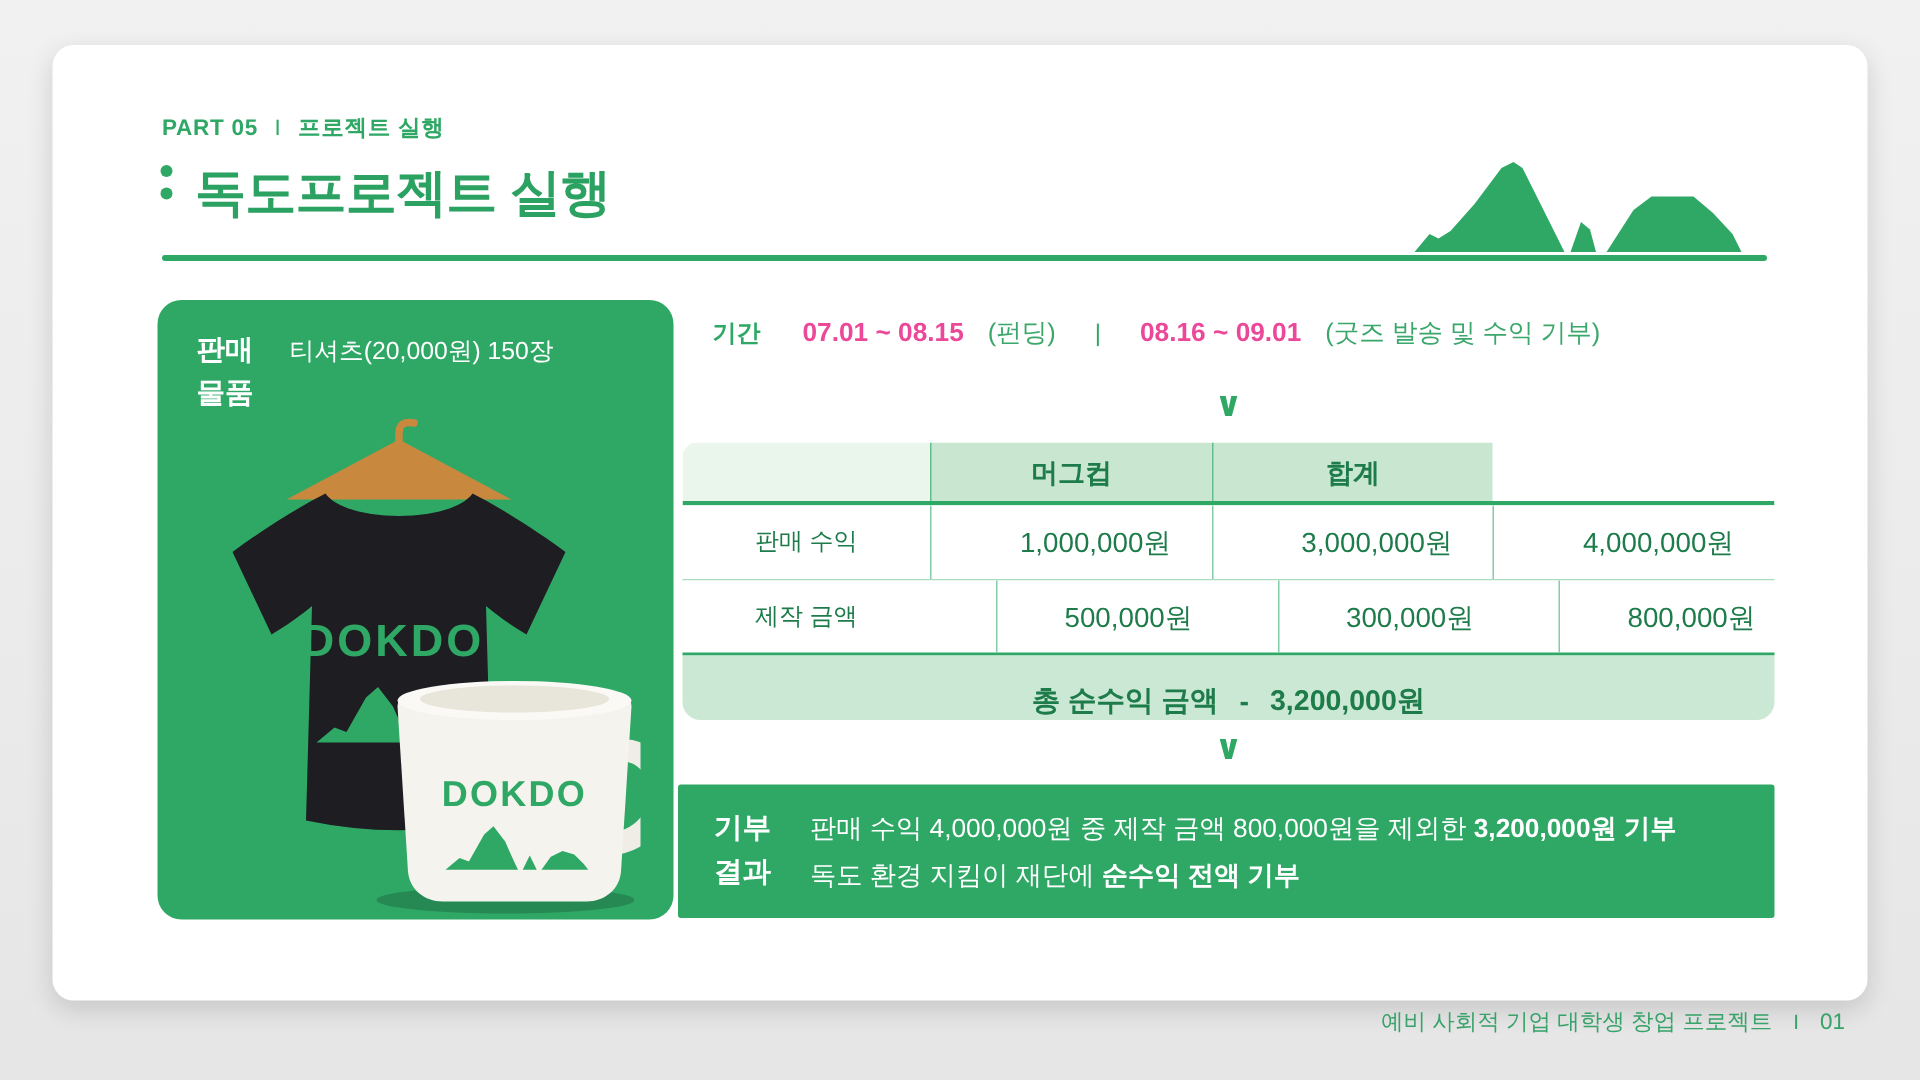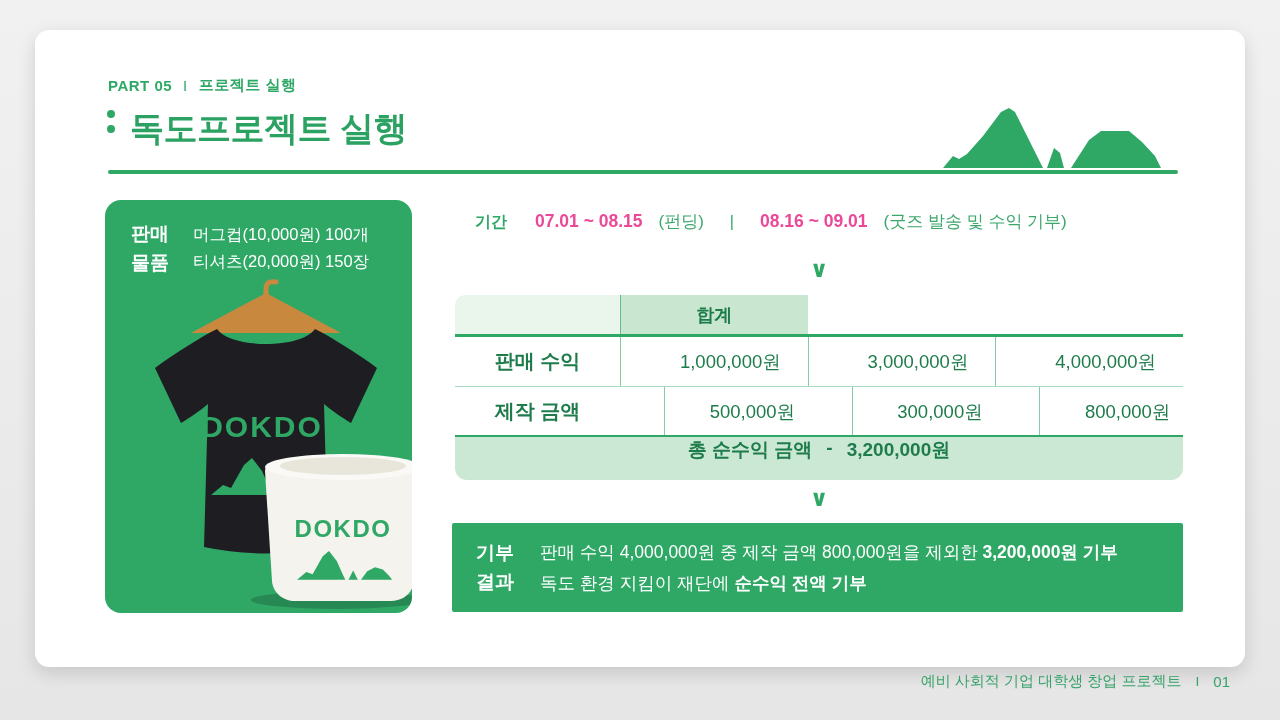--- a/index.html
+++ b/index.html
@@ -28,21 +28,21 @@
   .title-dots { display:flex; flex-direction:column; gap:7px; margin-right:15px; margin-top:4px; }
   .title-dots i { width:8px; height:8px; border-radius:50%; background:#2FA866; display:block; }
   .page-title { font-size:34px; font-weight:800; color:#2BA261; letter-spacing:-0.5px; }
   .title-underline {
     position:absolute; left:73px; top:140px; width:1070px; height:4px;
     background:#2FA866; border-radius:2px;
   }
   .deco-mountains { position:absolute; left:908px; top:68px; width:235px; height:72px; }
   
   .product-box {
-    position:absolute; left:70px; top:170px; width:307px; height:413px;
+    position:absolute; left:70px; top:170px; width:344px; height:413px;
     background:#2FA866; border-radius:16px; overflow:hidden;
   }
   .product-head {
     position:absolute; left:26px; top:20px; right:16px;
     display:flex; gap:24px;
   }
   .product-label { color:#fff; font-weight:800; font-size:19px; line-height:1.5; }
   .product-items { color:#ffffff; font-size:16.5px; line-height:1.65; padding-top:1px; }
   .goods-scene { position:absolute; left:0; top:75px; width:322px; height:338px; }
   
@@ -74,25 +74,25 @@
   .t-head .hcell + .hcell { border-left:1.5px solid #63BD8E; }
   .t-row {
     display:grid; grid-template-columns:165px 1fr 1fr 1fr; height:50px;
     background:#ffffff; border-bottom:1.5px solid #A9DBBE;
   }
   .t-row.last { border-bottom:2px solid #2FA866;gap:44px; }
   .t-row .cell {
     display:flex; align-items:center; justify-content:center;
     color:#1E7C4B; font-size:18.5px;
   }
-  .t-row .cell.rowlabel { font-weight:700; font-size:20px; }
+  .t-row .cell.rowlabel { font-weight:400; font-size:16px; }
   .t-row .cell + .cell { border-left:1.5px solid #85CBA6;padding-left:32px; }
   .t-foot {
     height:43px; background:#CBE8D4; border-radius:0 0 12px 12px;
-    display:flex; align-items:flex-start; justify-content:center; gap:14px;
+    display:flex; align-items:flex-end; justify-content:center; gap:14px;
     color:#1E7C4B; font-weight:800; font-size:19px;
   }
   
   .donation-box {
     position:absolute; left:417px; top:493px; width:731px; height:89px;
     background:#2FA866; border-radius:2px;
     display:flex; align-items:center; padding:0 24px; gap:26px;
   }
   .donation-label { color:#fff; font-weight:800; font-size:19px; line-height:1.5; flex:0 0 auto; }
   .donation-text { color:#fff; font-size:17.5px; line-height:1.75; }
@@ -131,21 +131,20 @@
     <polygon fill="#2FA866" points="128,70 146,42 158,33 186,33 199,44 212,58 218,70"></polygon>
   </svg>
 
   <div class="product-box">
     <div class="product-head">
       <div class="product-label">
         <div>판매</div>
         <div>물품</div>
       </div>
       <div class="product-items">
-        <div>머그컵(10,000원) 100개</div>
         <div>티셔츠(20,000원) 150장</div>
       </div>
     </div>
 
     <svg class="goods-scene" viewBox="0 0 322 338">
 
       <g>
         <path d="M161,22 v-8 q0,-9 10,-7" stroke="#C8893E" stroke-width="5" fill="none" stroke-linecap="round"></path>
         <polygon points="161,18 86,58 236,58" fill="#C8893E"></polygon>
       </g>
@@ -183,20 +182,21 @@
     <span class="period-div">|</span>
     <span class="period-strong">08.16 ~ 09.01</span>
     <span class="period-note">(굿즈 발송 및 수익 기부)</span>
   </div>
 
   <div class="chev chev1">∨</div>
 
   <div class="g-table">
     <div class="t-head">
       <div class="hcell first"></div>
+      <div class="hcell">머그컵</div>
       <div class="hcell">합계</div>
     </div>
     <div class="t-row">
       <div class="cell rowlabel">판매 수익</div>
       <div class="cell">1,000,000원</div>
       <div class="cell">3,000,000원</div>
       <div class="cell">4,000,000원</div>
     </div>
     <div class="t-row last">
       <div class="cell rowlabel">제작 금액</div>

